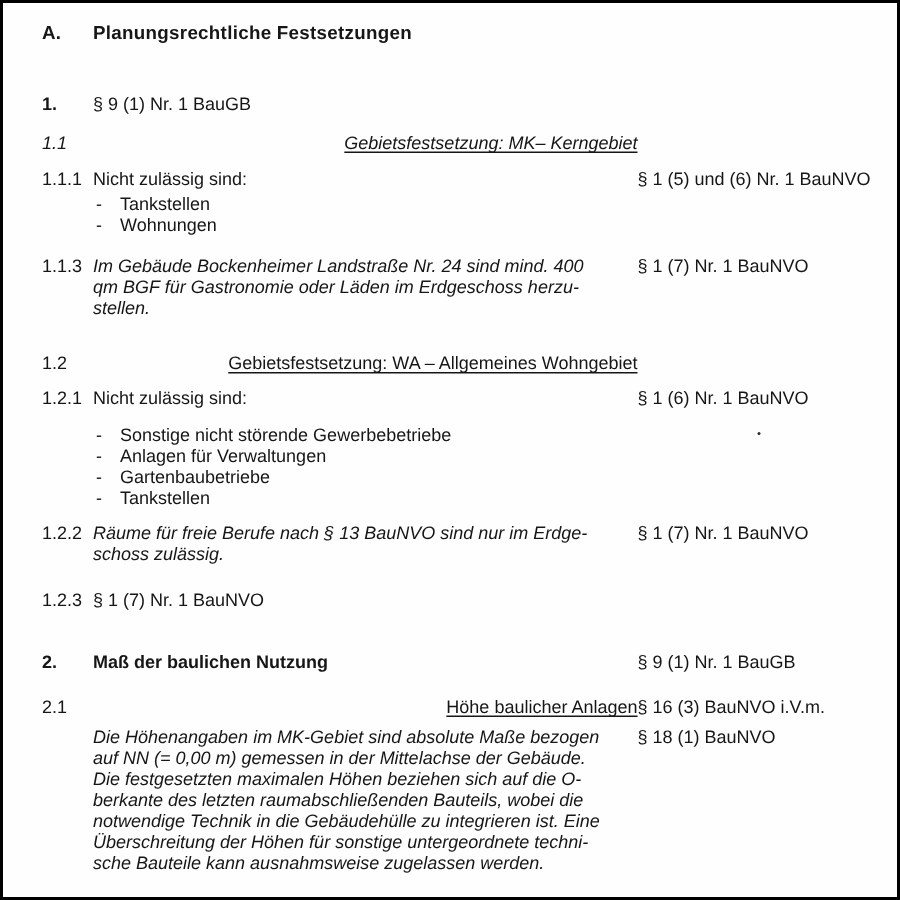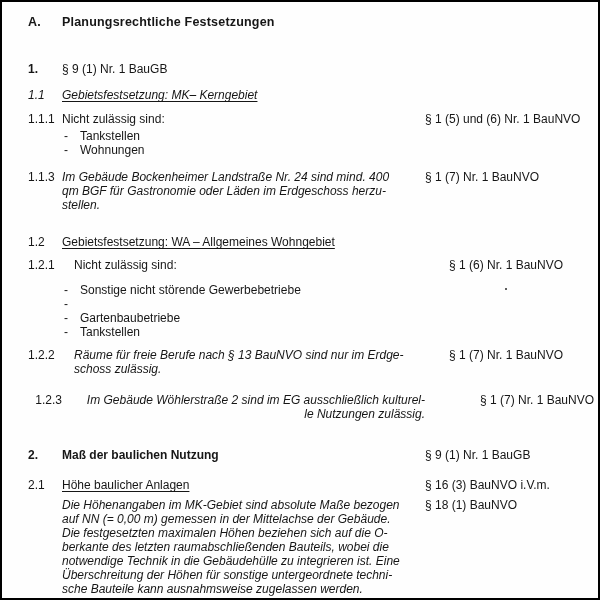--- a/index.html
+++ b/index.html
@@ -12,28 +12,28 @@
     position:relative;
     font-family:"Liberation Sans", sans-serif;
     font-size:12px;
     line-height:14px;
     color:#161616;
     overflow:hidden;
   }
   .row{display:grid;grid-template-columns:34px 363px 1fr;align-items:start;}
   .ref{white-space:nowrap;}
   .b{font-weight:bold;}
-  .u{text-decoration:underline;text-underline-offset:2px;}
+  .u{text-decoration:underline;text-underline-offset:2px;text-align:right;}
   .pre{white-space:pre;font-style:italic;}
   .head{font-size:12.5px;line-height:16px;letter-spacing:0.2px;}
   .bullet{display:flex;}
   .dash{width:16px;padding-left:2px;flex:none;}
-  .mt3{margin-top:3px;}  .mt6{margin-top:6px;}  .mt9{margin-top:9px;gap:12px;}
+  .mt3{margin-top:3px;}  .mt6{margin-top:6px;}  .mt9{margin-top:9px;}
   .mt10{margin-top:10px;}.mt11{margin-top:11px;}.mt12{margin-top:12px;font-style:italic;}
-  .mt13{margin-top:13px;}.mt16{margin-top:16px;}.mt17{margin-top:17px;text-align:right;}
+  .mt13{margin-top:13px;}.mt16{margin-top:16px;}.mt17{margin-top:17px;}
   .mt23{margin-top:23px;}.mt27{margin-top:27px;}.mt32{margin-top:32px;}
   .stray-dot{position:absolute;left:503px;top:286px;width:2px;height:2px;background:#2a2a2a;border-radius:50%;}
 </style>
 </head>
 <body>
 
 <div class="page">
 
   <div class="row head">
     <span class="b">A.</span>
@@ -91,20 +91,21 @@
   </div>
   <div class="row mt11">
     <span></span>
     <div>
       <div class="bullet">
         <span class="dash">-</span>
         <span>Sonstige nicht störende Gewerbebetriebe</span>
       </div>
       <div class="bullet">
         <span class="dash">-</span>
+        <span>Anlagen für Verwaltungen</span>
       </div>
       <div class="bullet">
         <span class="dash">-</span>
         <span>Gartenbaubetriebe</span>
       </div>
       <div class="bullet">
         <span class="dash">-</span>
         <span>Tankstellen</span>
       </div>
     </div>
@@ -113,22 +114,20 @@
 
   <div class="row mt9">
     <span>1.2.2</span>
     <span class="pre">Räume für freie Berufe nach § 13 BauNVO sind nur im Erdge-
 schoss zulässig.</span>
     <span class="ref">§ 1 (7) Nr. 1 BauNVO</span>
   </div>
 
   <div class="row mt17">
     <span>1.2.3</span>
-    <span class="pre">Im Gebäude Wöhlerstraße 2 sind im EG ausschließlich kulturel-
-le Nutzungen zulässig.</span>
     <span class="ref">§ 1 (7) Nr. 1 BauNVO</span>
   </div>
 
   <div class="row mt27">
     <span class="b">2.</span>
     <span class="b">Maß der baulichen Nutzung</span>
     <span class="ref">§ 9 (1) Nr. 1 BauGB</span>
   </div>
 
   <div class="row mt16">

